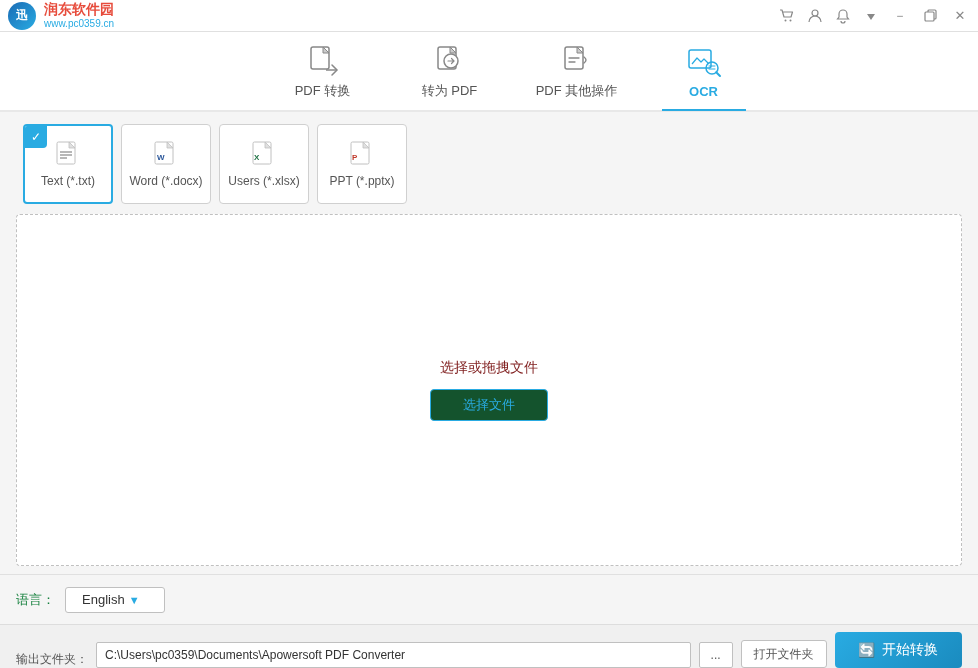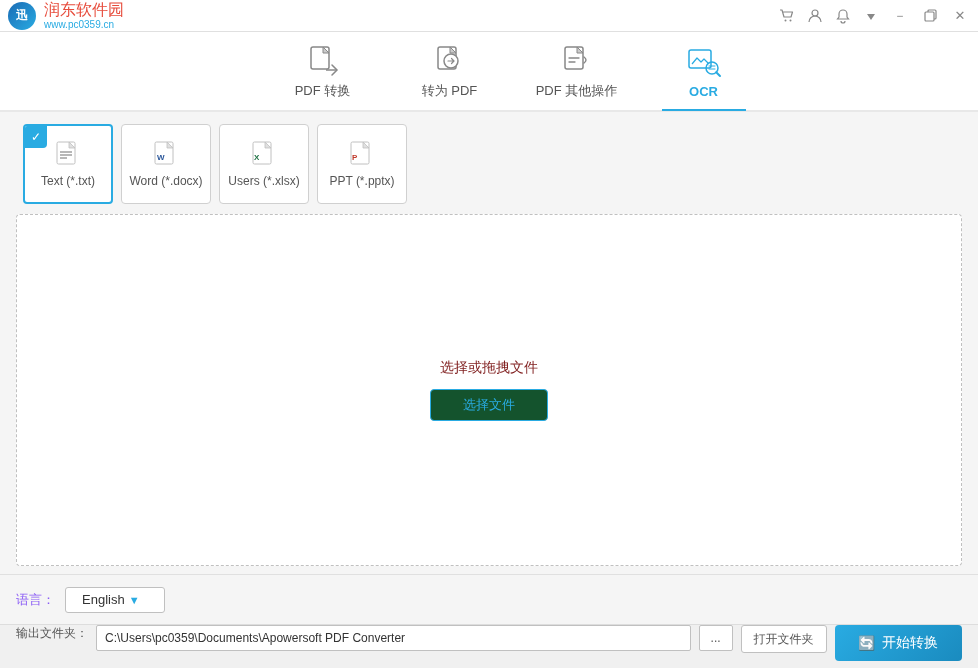--- a/index.html
+++ b/index.html
@@ -38,23 +38,23 @@
       font-size: 12px;
       font-weight: bold;
       color: #fff;
     }
     .title-bar-text-block {
       display: flex;
       flex-direction: column;
       line-height: 1.1;
     }
     .title-bar-title {
-      font-size: 16px;
+      font-size: 14px;
       color: #e74c3c;
-      font-weight: normal;
+      font-weight: bold;
     }
     .title-bar-url {
       font-size: 10px;
       color: #29abe2;
     }
     .title-bar-controls {
       display: flex;
       align-items: center;
       gap: 10px;
     }
@@ -212,21 +212,21 @@
       height: 50px;
       background: #f5f5f5;
       display: flex;
       align-items: center;
       padding: 0 16px;
       gap: 10px;
       border-top: 1px solid #e0e0e0;
     }
     .lang-label {
       font-size: 13px;
-      color: #8b5cf6;
+      color: #15803d;
     }
     .lang-select {
       border: 1px solid #c0c0c0;
       background: #fff;
       padding: 3px 16px;
       font-size: 13px;
       border-radius: 3px;
       color: #333;
       cursor: pointer;
       display: flex;
@@ -239,21 +239,21 @@
       color: #29abe2;
       font-size: 11px;
     }
 
     
     .output-bar {
       height: 44px;
       background: #f0f0f0;
       border-top: 1px solid #ddd;
       display: flex;
-      align-items: flex-start;
+      align-items: flex-end;
       padding: 0 16px;
       gap: 8px;
     }
     .output-label {
       font-size: 12px;
       color: #555;
       white-space: nowrap;
     }
     .output-path-input {
       flex: 1;

